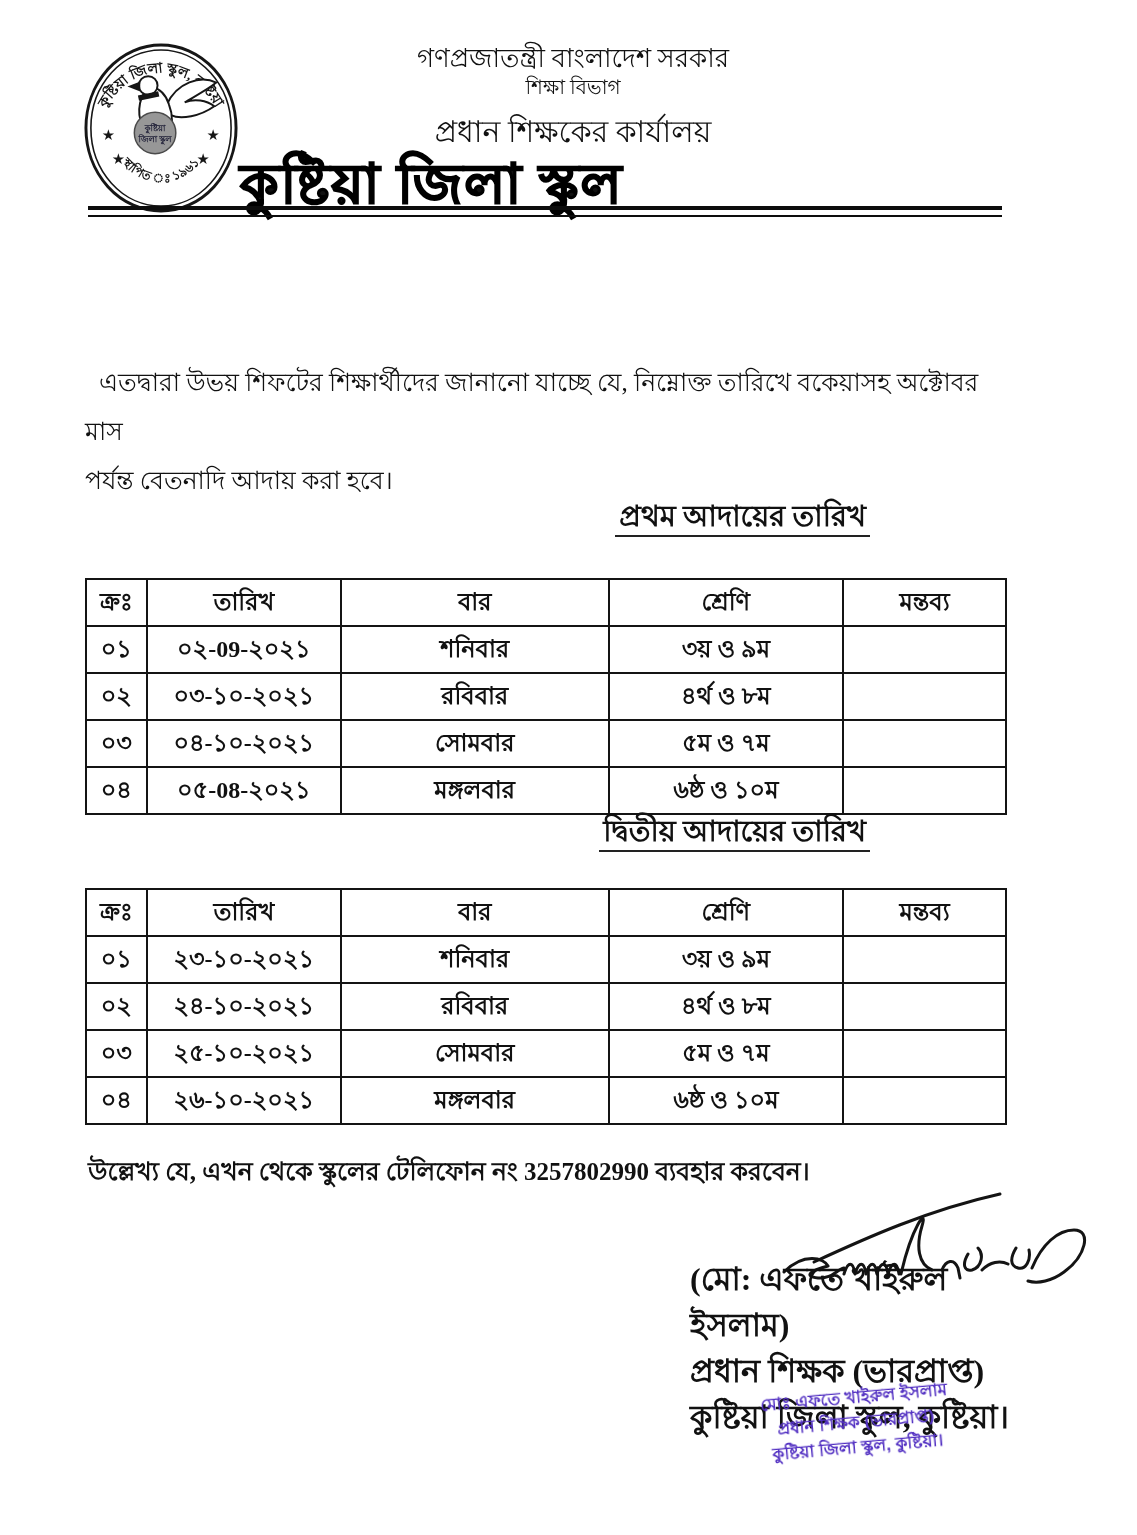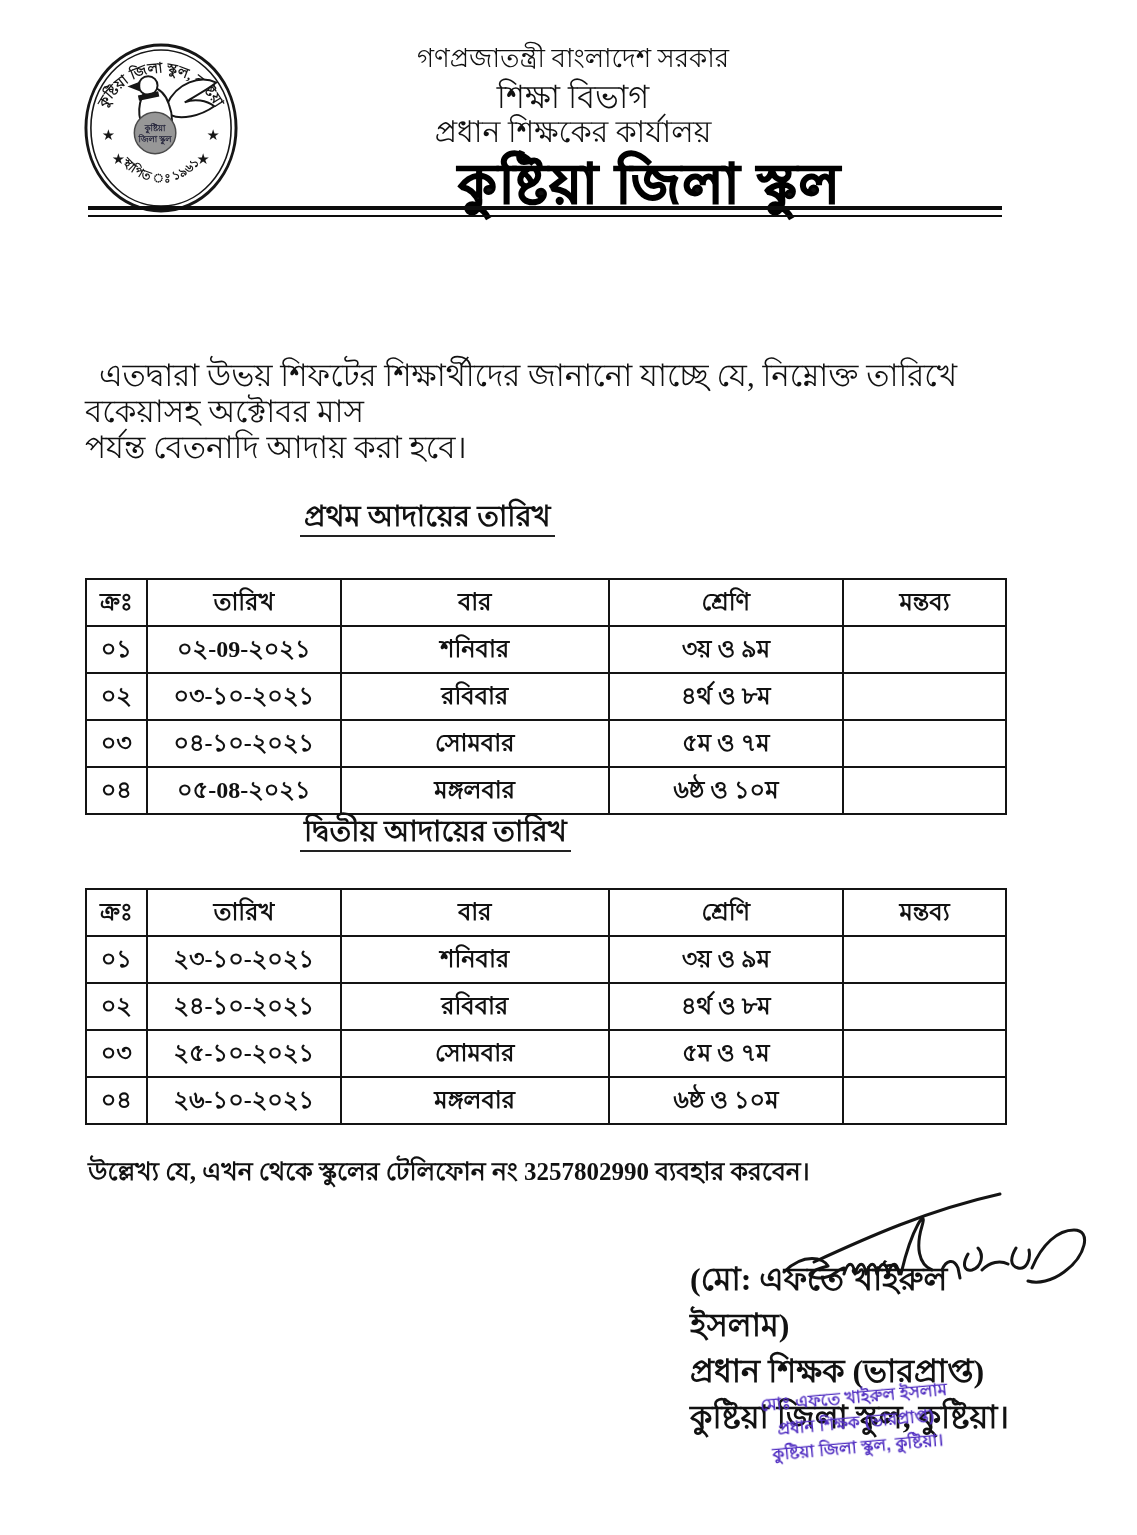--- a/index.html
+++ b/index.html
@@ -6,40 +6,40 @@
   .page{
     position:relative;width:1137px;height:1535px;margin:0 auto;
     background:#ffffff;color:#111;
     font-family:"Liberation Serif","DejaVu Serif",serif;
     overflow:hidden;
   }
   
   .logo{position:absolute;left:82px;top:40px;width:158px;height:176px;}
   .hdr-small{position:absolute;left:178px;width:790px;text-align:center;font-weight:400;}
   .hdr-line1{top:38px;font-size:26px;}
-  .hdr-line2{top:72px;font-size:32px;}
+  .hdr-line2{top:72px;font-size:20px;}
   .hdr-line3{top:108px;font-size:30px;}
   .school-title{
-    position:absolute;left:240px;top:142px;width:820px;text-align:center;
+    position:absolute;left:240px;top:142px;width:820px;
     font-size:55px;font-weight:900;letter-spacing:2px;
     -webkit-text-stroke:1.5px #000;
   }
   .double-rule{
     position:absolute;left:88px;top:206px;width:914px;height:5px;
     border-top:4px solid #0d0d0d;border-bottom:2px solid #0d0d0d;
   }
   .date-line{
     position:absolute;left:600px;top:230px;width:402px;text-align:right;
     font-size:28px;font-weight:700;
   }
   
-  .para{position:absolute;left:85px;top:358px;width:935px;font-size:31px;line-height:36px;}
+  .para{position:absolute;left:85px;top:358px;width:935px;font-size:25px;line-height:49px;}
   .para .indent{display:inline-block;width:14px;}
   .section-title{
-    position:absolute;left:300px;width:570px;text-align:left;
+    position:absolute;left:300px;width:570px;text-align:right;
     font-size:29px;font-weight:700;
   }
   .section-title span{border-bottom:2.5px solid #222;padding:0 4px 3px 4px;}
   .t1-title{top:493px;}
   .t2-title{top:808px;}
   
   .sched{position:absolute;left:85px;width:922px;border-collapse:collapse;
     font-size:24px;table-layout:fixed;}
   .t1{top:578px;}
   .t2{top:888px;}

